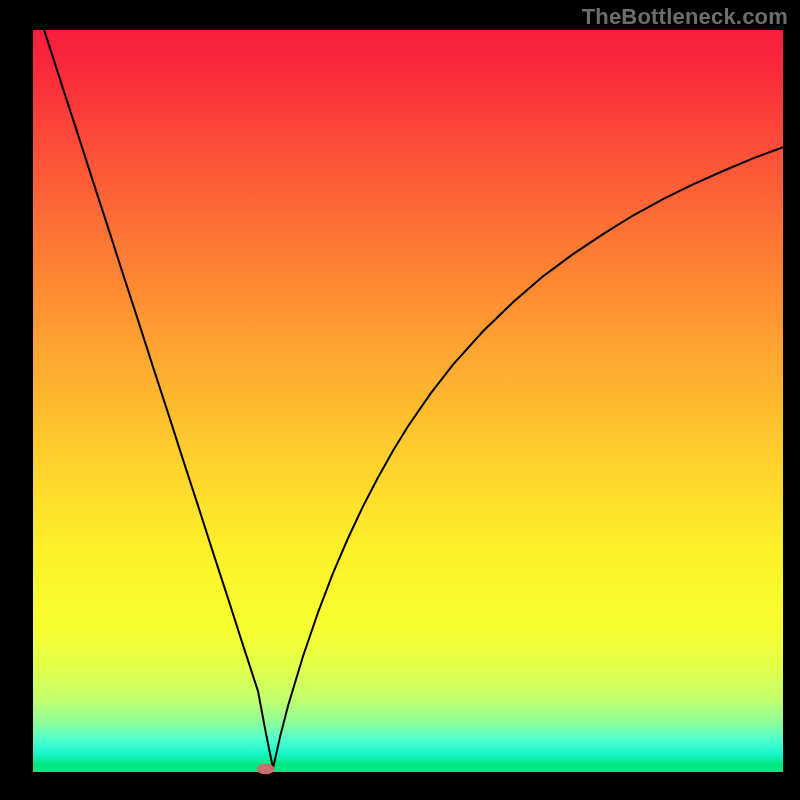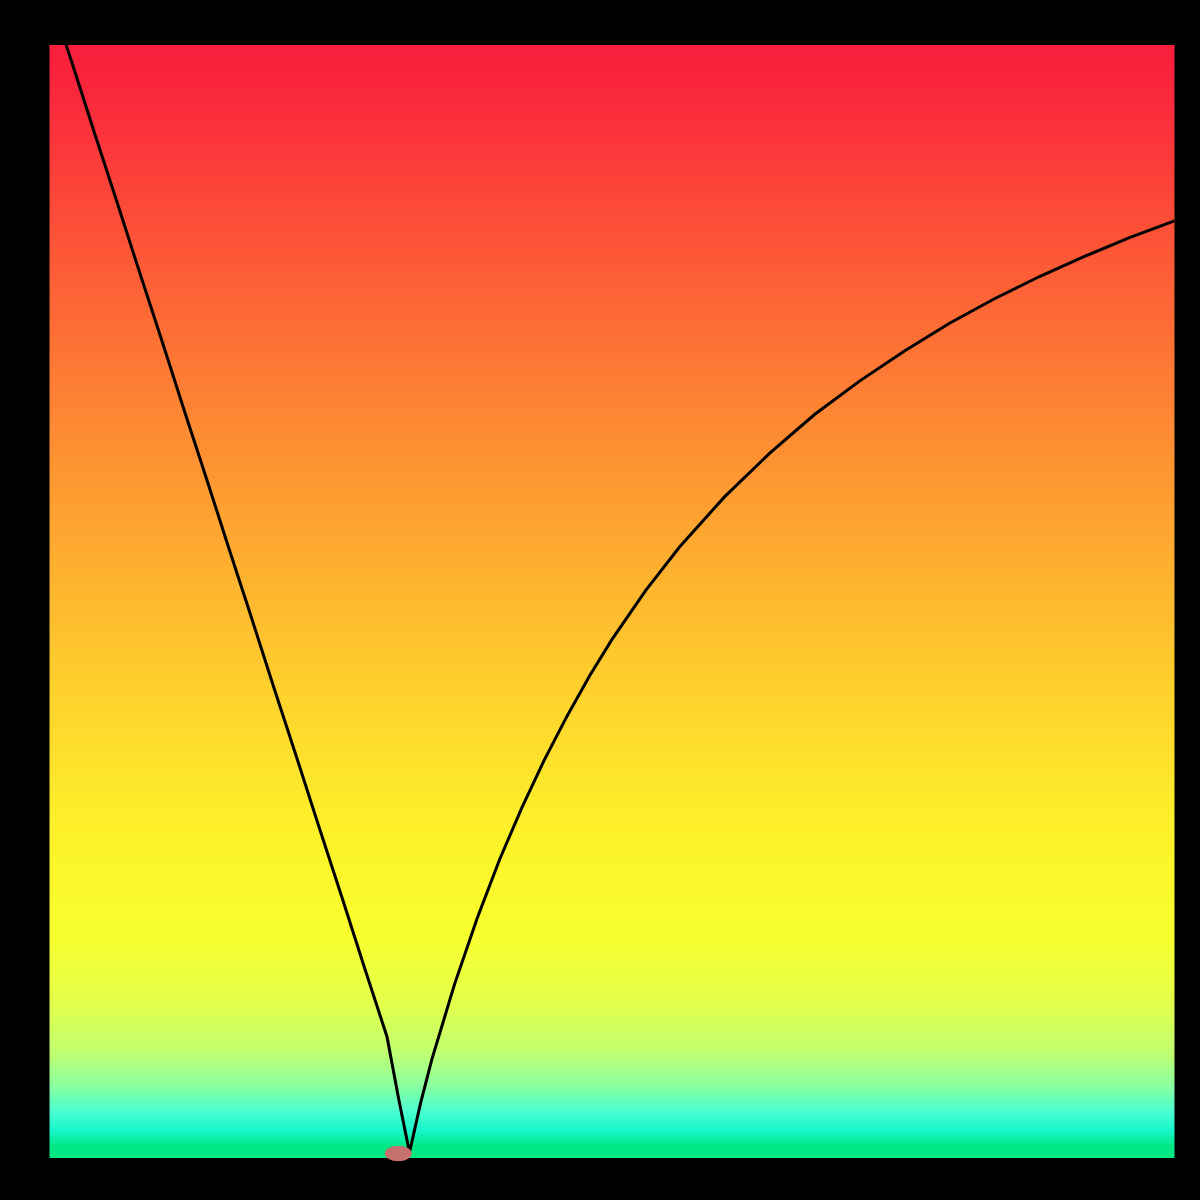--- a/index.html
+++ b/index.html
@@ -30,20 +30,21 @@
     z-index: 10;
   }
   svg {
     position: absolute;
   }
 </style>
 </head>
 <body>
 <div class="frame">
 
+  <div class="watermark">TheBottleneck.com</div>
 
   <svg id="plot" width="800" height="800" viewBox="0 0 800 800">
     <defs>
       <linearGradient id="bg-grad" x1="0" y1="0" x2="0" y2="1">
 
       <stop offset="0%" stop-color="#f81e3c"></stop>
           <stop offset="5%" stop-color="#fa293c"></stop>
           <stop offset="15%" stop-color="#fc4b38"></stop>
           <stop offset="30%" stop-color="#fd7c34"></stop>
           <stop offset="45%" stop-color="#feaa30"></stop>

